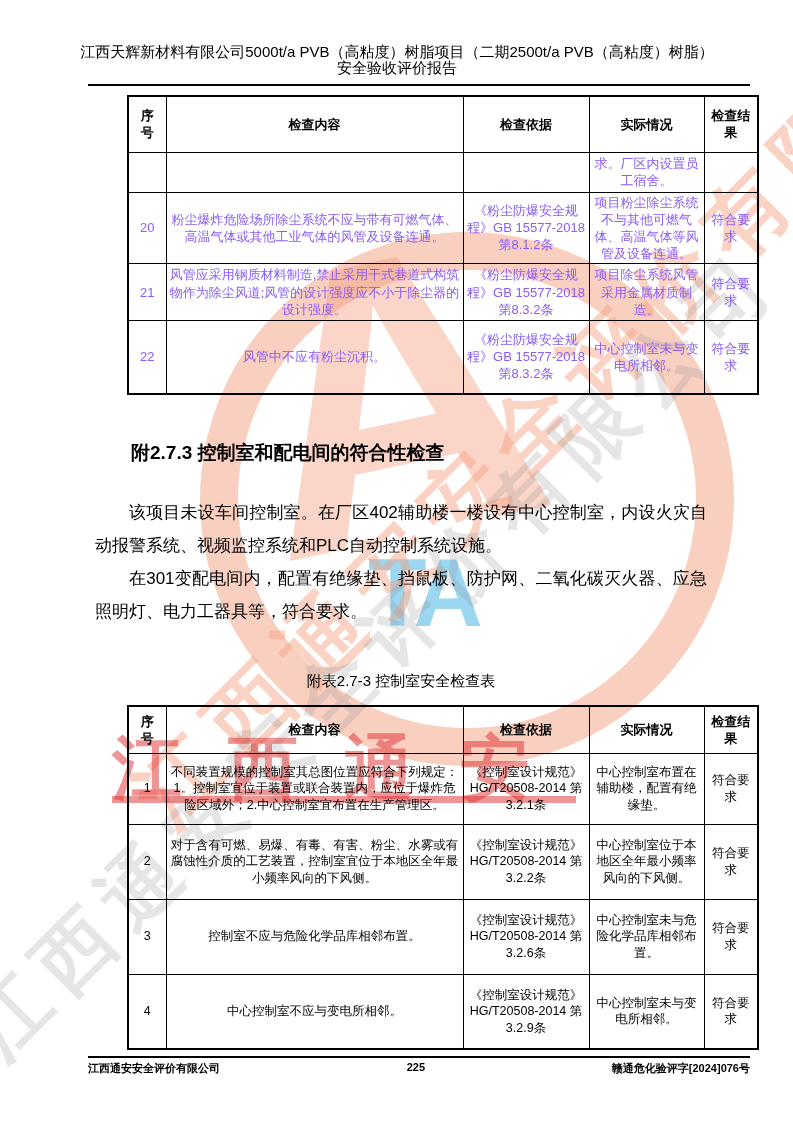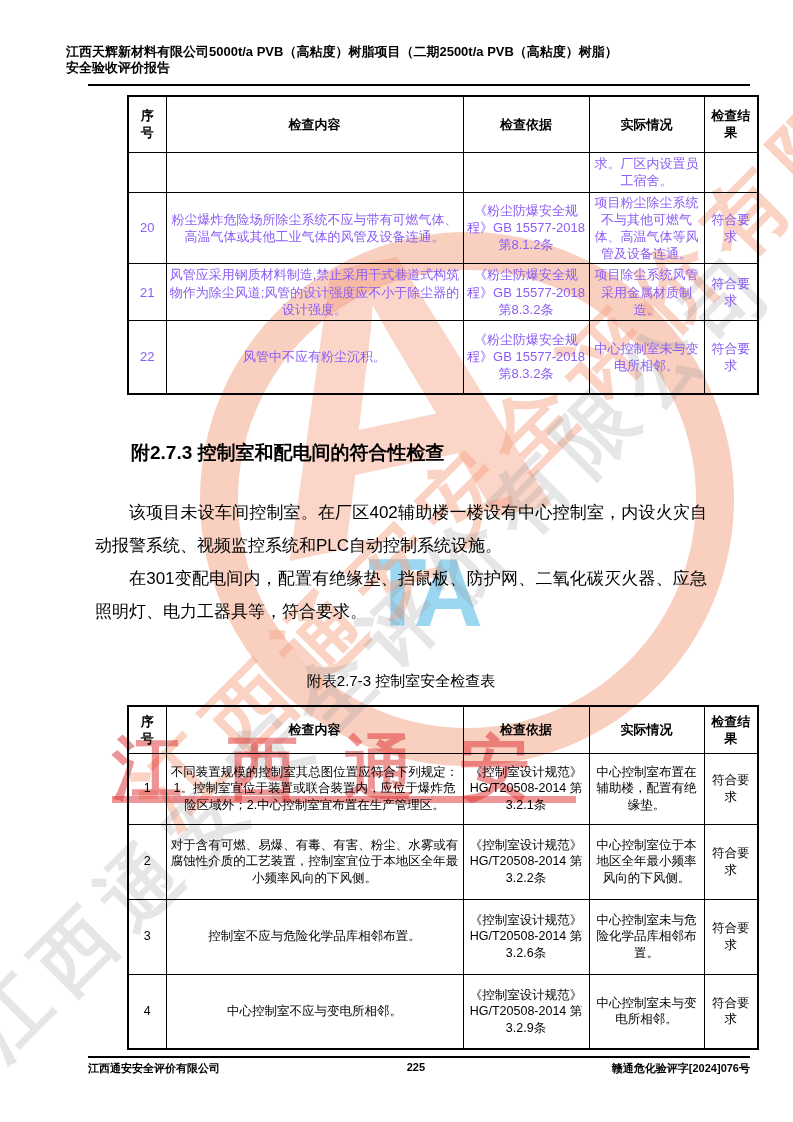--- a/index.html
+++ b/index.html
@@ -15,22 +15,22 @@
   .wm-ta{left:368px;top:545px;font-size:96px;font-weight:bold;letter-spacing:-6px;
          color:rgba(128,204,238,.78);}
   .wm-diag-salmon{left:150px;top:768px;font-size:84px;font-weight:bold;letter-spacing:16px;
          color:rgba(244,162,132,.48);transform:rotate(-45deg);transform-origin:0 50%;}
   .wm-diag-gray{left:-18px;top:1005px;font-size:78px;font-weight:bold;letter-spacing:14px;
          color:rgba(140,140,140,.22);transform:rotate(-45deg);transform-origin:0 50%;}
   .wm-red{left:112px;top:733px;font-size:70px;font-weight:bold;letter-spacing:46px;
          color:rgba(222,45,45,.5);text-decoration:underline;}
 
   
-  .doc-header{position:absolute;top:44px;left:66px;width:662px;
-              font-size:13px;font-weight:bold;line-height:16px;z-index:1;}
+  .doc-header{position:absolute;top:44px;left:66px;width:662px;text-align:center;
+              font-size:15px;font-weight:normal;line-height:16px;z-index:1;}
   .header-rule{position:absolute;top:84px;left:88px;width:662px;height:2px;background:#000;z-index:1;}
   .footer-rule{position:absolute;top:1056px;left:88px;width:662px;height:2px;background:#000;z-index:1;}
   .doc-footer{position:absolute;top:1061px;left:88px;width:662px;display:flex;
               justify-content:space-between;align-items:flex-start;
               font-size:11px;font-weight:bold;z-index:1;}
 
   
   table.t{position:absolute;left:95px;width:630px;border-collapse:collapse;table-layout:fixed;z-index:1;margin-left:32px;}
   .t1{top:95px;font-size:13px;}
   .t2{top:705px;font-size:12.5px;}

